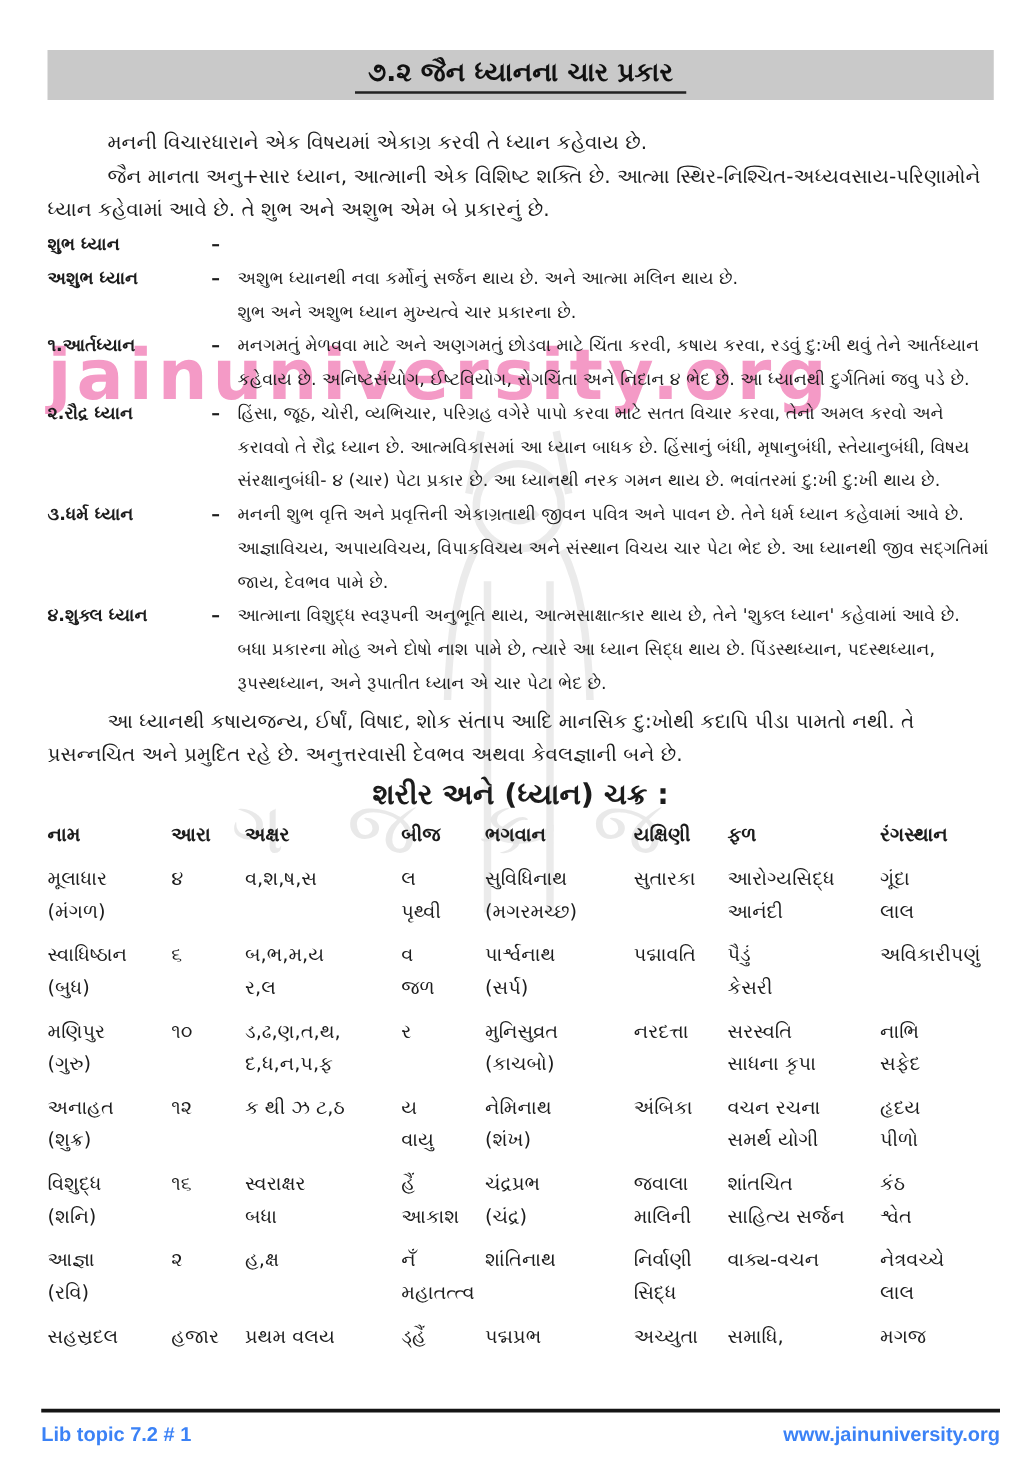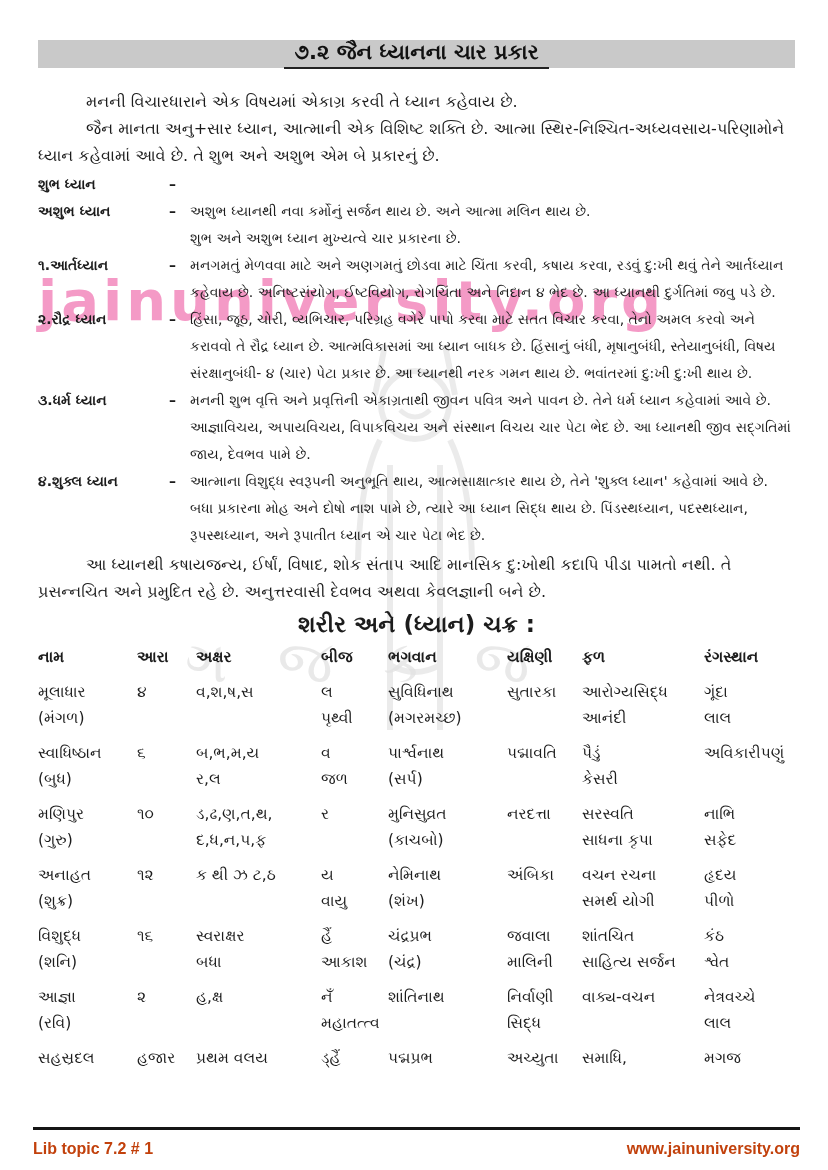--- a/index.html
+++ b/index.html
@@ -17,21 +17,21 @@
   }
   .wm-guj {
     top:628px; left:185px;
     font-size:58px; font-weight:normal; letter-spacing:16px;
     color:#e2e2e2; opacity:.75; white-space:nowrap;
   }
   .wm-figure { top:335px; left:330px; opacity:.5; }
   
   .content { position:absolute; inset:0; z-index:1; padding:0 33px 0 38px; box-sizing:border-box; }
   .titlebar {
-    margin-top:40px; height:28px; background:#c9c9c9;
+    margin-top:40px; height:40px; background:#c9c9c9;
     display:flex; align-items:center; justify-content:center;
   }
   .title {
     font-weight:bold; font-size:21px; color:#111;
     border-bottom:2px solid #222; padding:0 10px 3px;
   }
   .para { font-size:16px; line-height:27px; margin:0; }
   .indent { text-indent:48px; }
   .intro-block { margin-top:20px; }
   .defs { margin-top:2px; }
@@ -47,21 +47,21 @@
     font-size:15.5px; column-gap:2px;
   }
   .thead { font-weight:bold; line-height:26px; }
   .trow { margin-top:9px; }
   .cell span { display:block; line-height:26px; min-height:8px; }
   
   .footer-line { position:absolute; left:33px; right:28px; bottom:40px; height:3px; background:#151515; z-index:1; }
   .footer {
     position:absolute; left:33px; right:28px; bottom:12px; z-index:1;
     display:flex; justify-content:space-between;
-    font-family:"Liberation Sans", sans-serif; font-weight:bold; font-size:16px; color:#c2410c;
+    font-family:"Liberation Sans", sans-serif; font-weight:bold; font-size:16px; color:#3b82f6;
   }
 </style>
 </head>
 <body>
 
 <div class="page">
 
   <div class="wm wm-url">jainuniversity.org</div>
   <svg class="wm wm-figure" width="170" height="400" viewBox="0 0 170 400" fill="none">
     <path d="M55 10 L45 60 M115 10 L125 60" stroke="#d8d8d8" stroke-width="6"></path>

